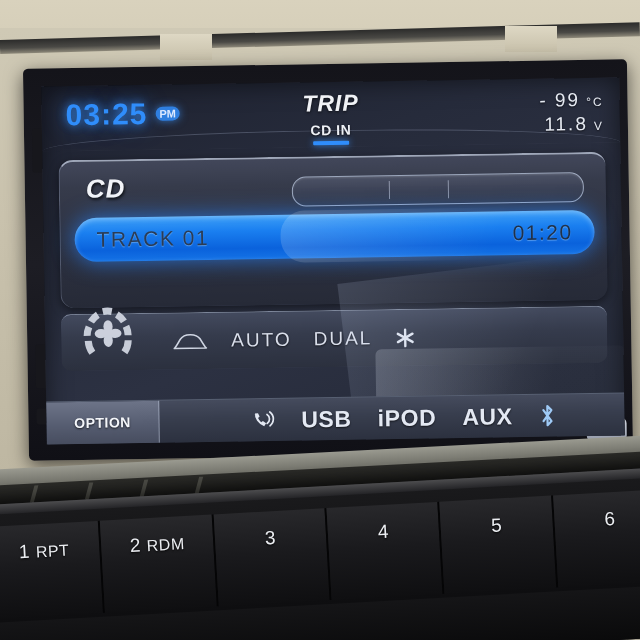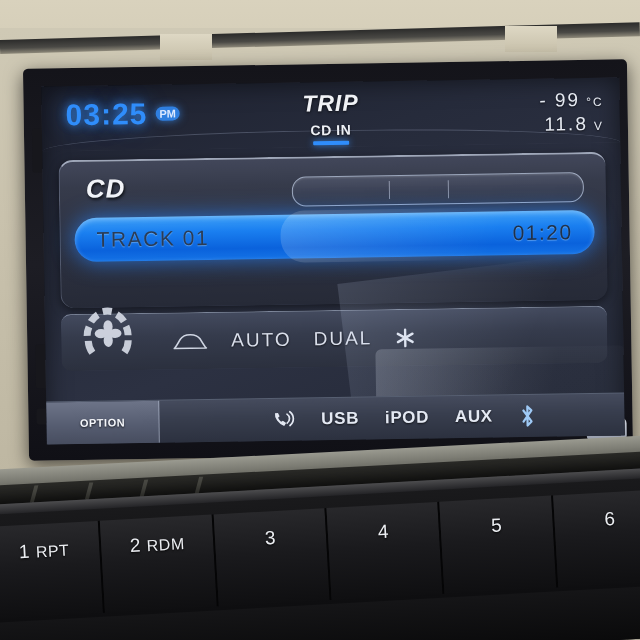--- a/index.html
+++ b/index.html
@@ -183,29 +183,29 @@
     border-top:1px solid rgba(170,183,208,.35);
     display:flex;align-items:center;
   }
   .option-btn{
     width:112px;height:100%;
     display:flex;align-items:center;justify-content:center;
     background:linear-gradient(180deg,#6d7488 0%,#565d71 55%,#474d5f 100%);
     border-right:1px solid rgba(200,210,230,.5);
   }
   .option-label{
-    font-size:11px;font-weight:bold;letter-spacing:.5px;color:#f4f6fa;
+    font-size:14px;font-weight:bold;letter-spacing:.5px;color:#f4f6fa;
     text-shadow:0 1px 2px rgba(0,0,0,.7);
   }
   .sources{
     flex:1;display:flex;align-items:center;justify-content:center;gap:26px;
     padding-left:24px;
   }
   .src-label{
-    font-size:17px;font-weight:bold;letter-spacing:.6px;color:#e4e9f3;
+    font-size:23px;font-weight:bold;letter-spacing:.6px;color:#e4e9f3;
     text-shadow:0 1px 2px rgba(0,0,0,.65);
   }
   .phone-icon{width:24px;height:22px;flex:none;}
   .bt-icon{width:18px;height:24px;flex:none;}
 
   
   .glare-b{
     position:absolute;left:300px;top:186px;width:300px;height:150px;
     background:linear-gradient(120deg,rgba(210,225,255,.15),rgba(210,225,255,0) 60%);
     pointer-events:none;transform:rotate(-6deg);

